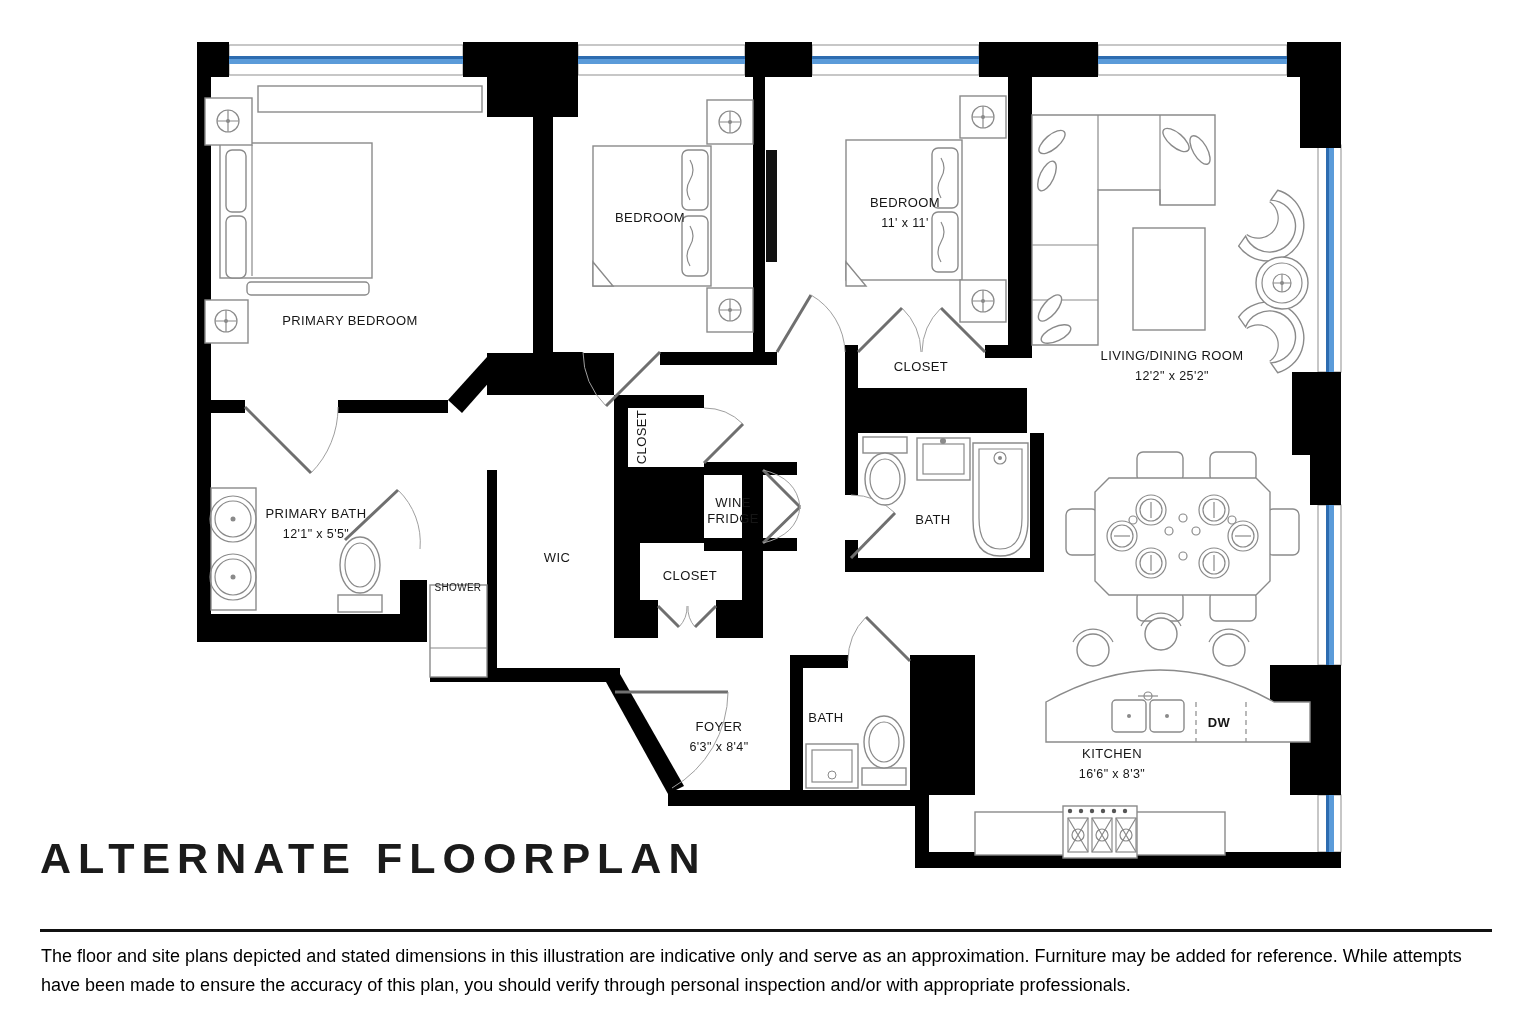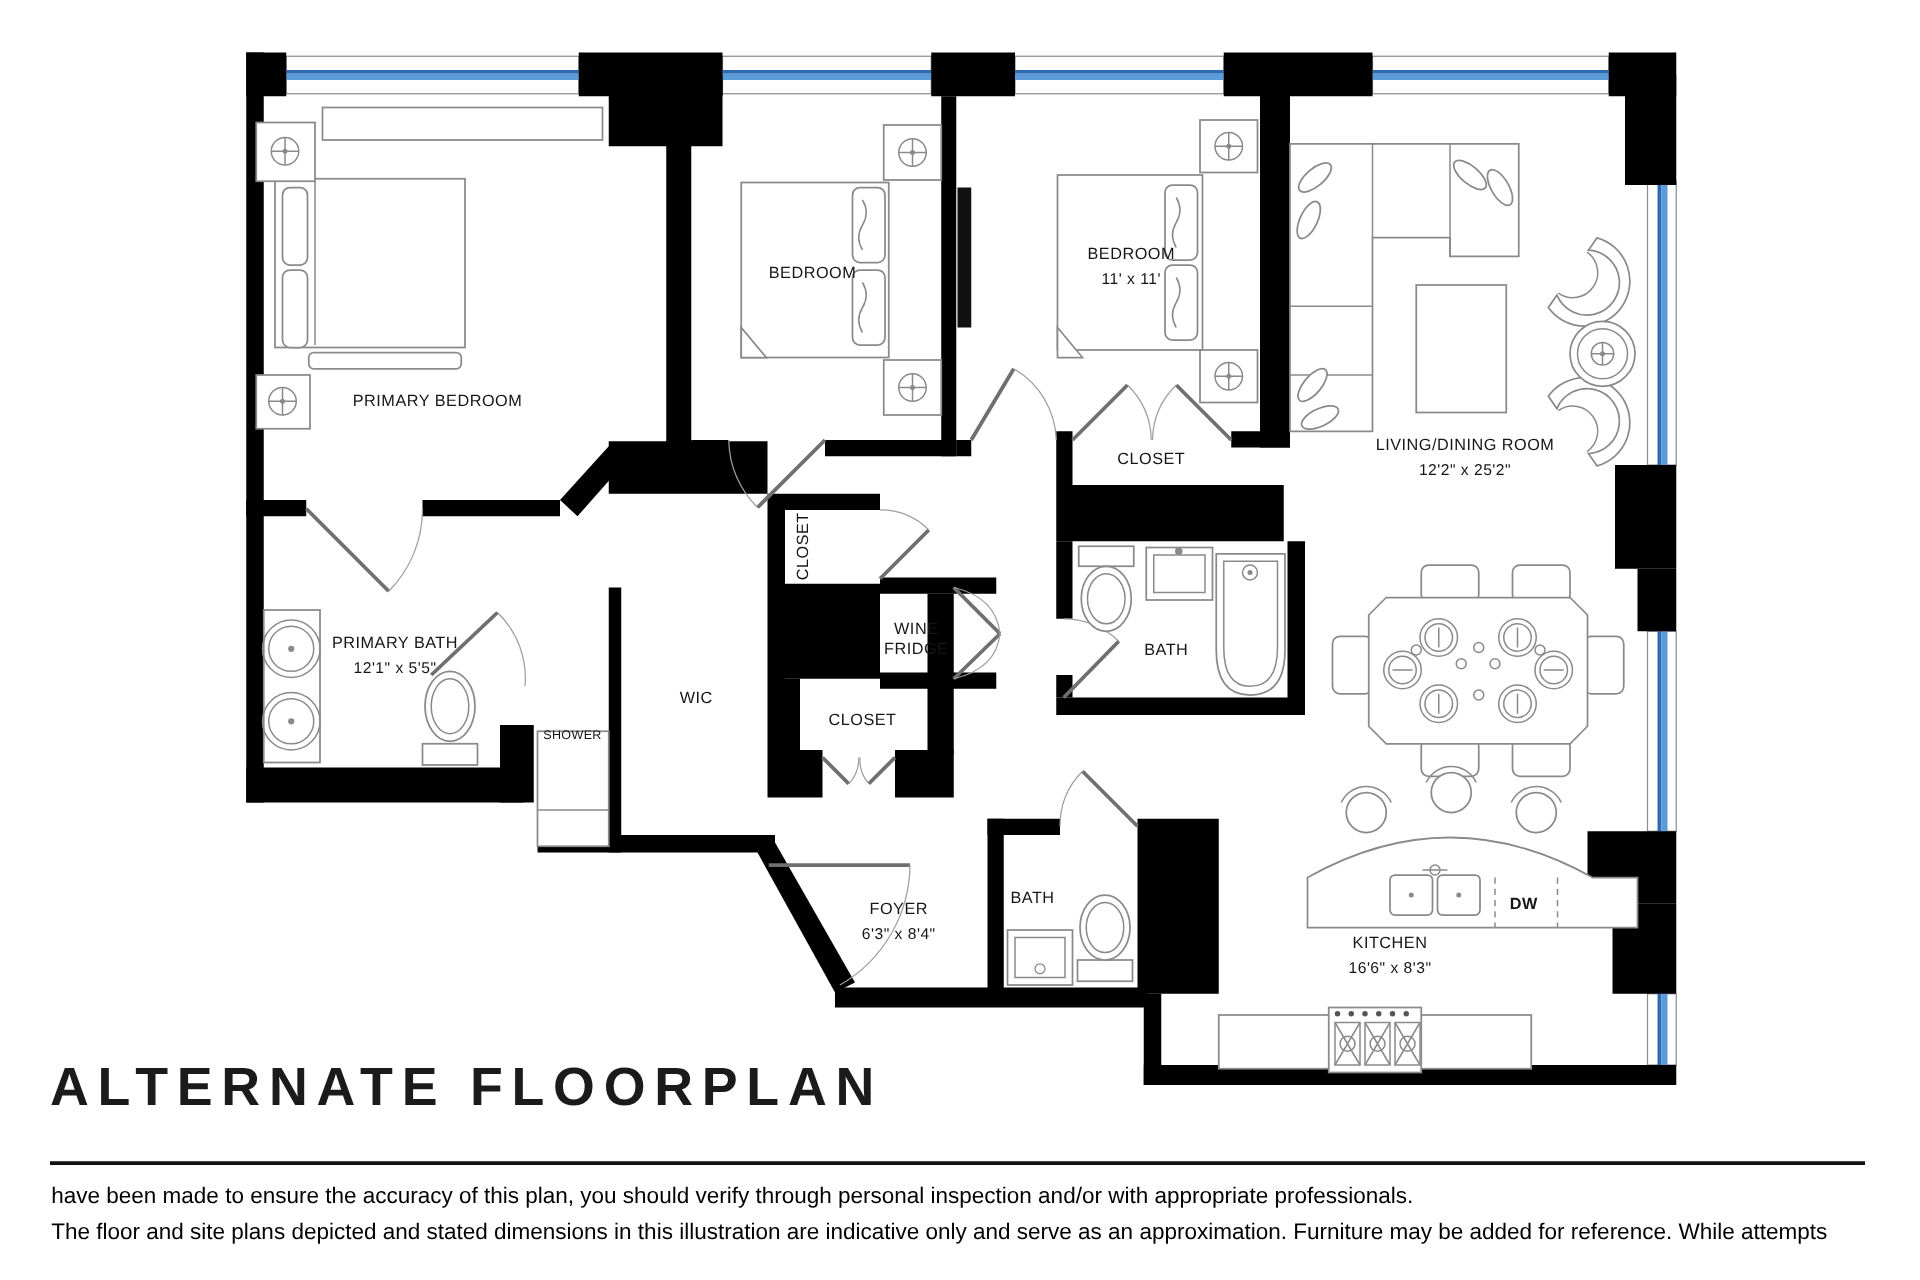--- a/index.html
+++ b/index.html
@@ -15,21 +15,21 @@
   .leaf{stroke:#6f6f6f;stroke-width:3;fill:none;}
   .arc{stroke:#9f9f9f;stroke-width:1;fill:none;}
   .dash{fill:none;stroke:#8a8a8a;stroke-width:1.2;stroke-dasharray:5 4;}
   .tv{fill:#111;}
   .lbl{font-family:"Liberation Sans",sans-serif;font-size:13px;fill:#161616;
        letter-spacing:.4px;text-anchor:middle;}
   .dim{font-size:12.5px;}
   .small{font-size:10px;letter-spacing:.3px;}
   .dw{font-weight:bold;font-size:13px;}
   .title{position:absolute;left:40px;top:834px;font-size:43px;font-weight:700;
-         color:#1b1b1b;letter-spacing:7px;white-space:nowrap;margin-top:12px;}
+         color:#1b1b1b;letter-spacing:7px;white-space:nowrap;}
   .address{position:absolute;left:41px;top:888px;font-size:21px;font-weight:700;
            color:#3a3a3a;letter-spacing:.3px;white-space:nowrap;}
   .rule{position:absolute;left:40px;top:929px;width:1452px;height:3px;background:#111;}
   .disclaimer{position:absolute;left:41px;top:942px;width:1470px;font-size:18px;
               line-height:29px;color:#000;}
 </style>
 </head>
 <body>
 
 <div class="page">
@@ -364,16 +364,16 @@
     <text class="lbl" x="826" y="722">BATH</text>
     <text class="lbl" x="1112" y="758">KITCHEN</text>
     <text class="lbl dim" x="1112" y="778">16'6" x 8'3"</text>
     <text class="lbl dw" x="1219" y="727">DW</text>
   </g>
 </svg>
 
   <div class="title">ALTERNATE FLOORPLAN</div>
   <div class="rule"></div>
   <div class="disclaimer">
+    <div>The floor and site plans depicted and stated dimensions in this illustration are indicative only and serve as an approximation. Furniture may be added for reference. While attempts</div>
     <div>have been made to ensure the accuracy of this plan, you should verify through personal inspection and/or with appropriate professionals.</div>
-    <div>The floor and site plans depicted and stated dimensions in this illustration are indicative only and serve as an approximation. Furniture may be added for reference. While attempts</div>
   </div>
 </div>
 
 </body></html>

